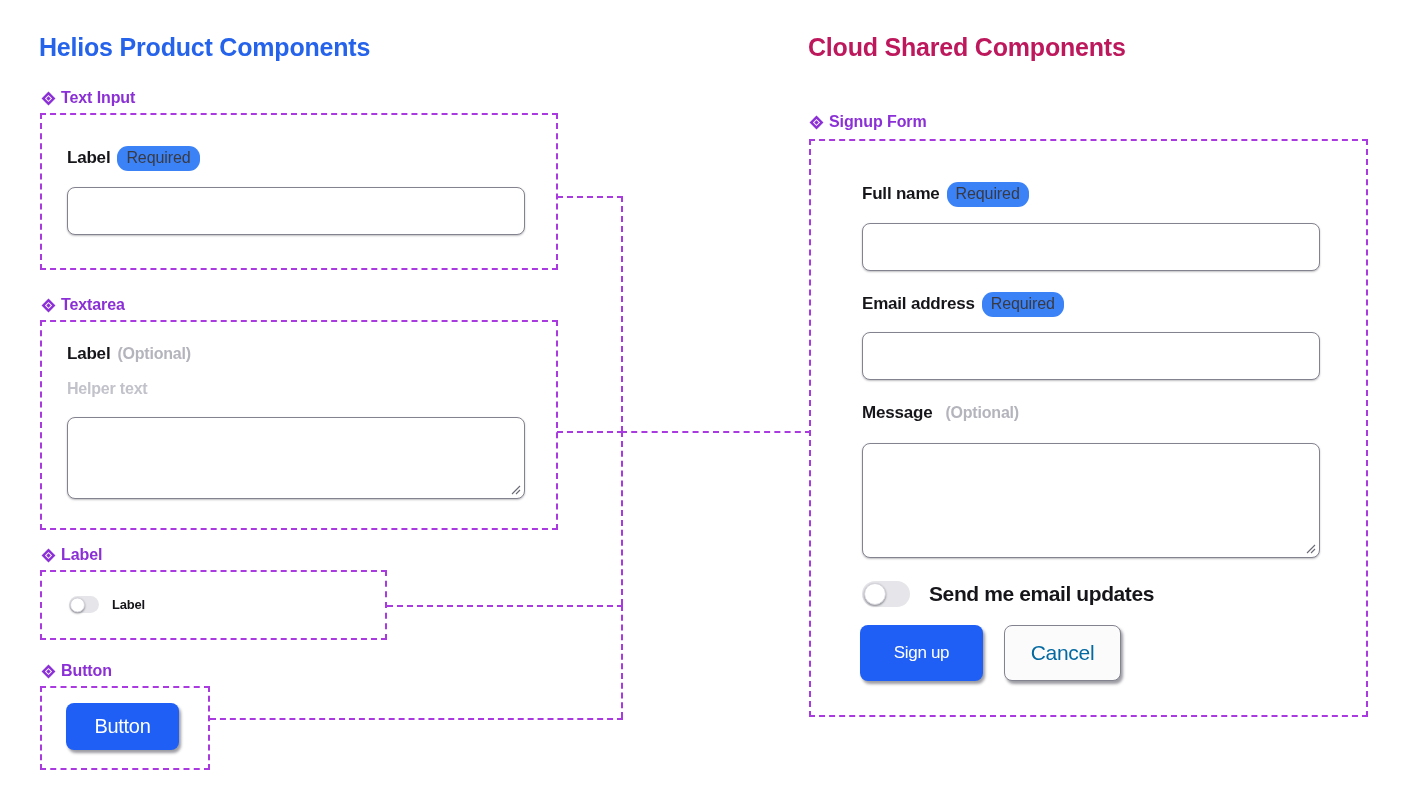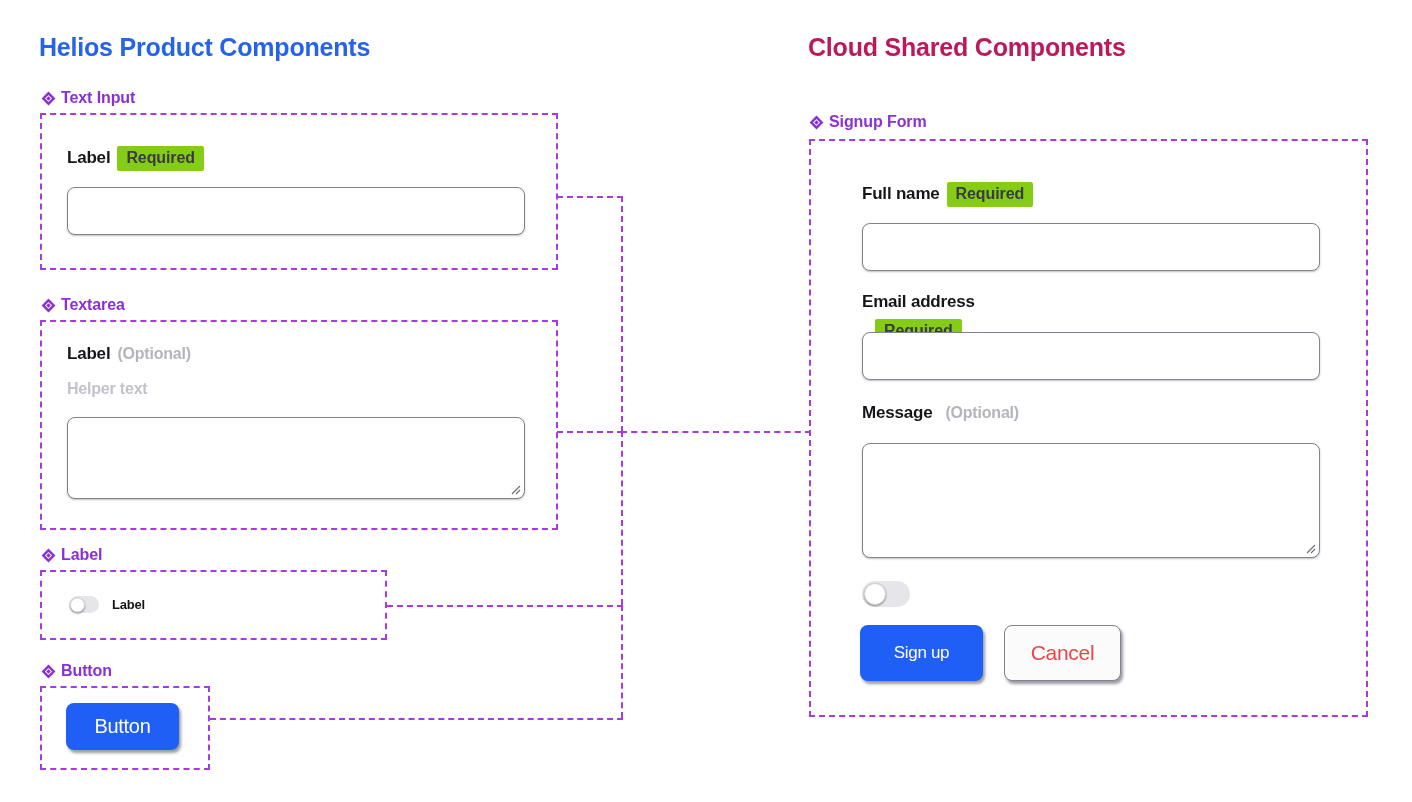--- a/index.html
+++ b/index.html
@@ -76,24 +76,24 @@
     white-space: nowrap;
   }
   .field-label {
     font-size: 17px;
     font-weight: 700;
     color: #16161a;
     letter-spacing: -0.2px;
   }
   .badge-required {
     font-size: 16px;
-    font-weight: 700;
+    font-weight: 400;
     color: #3a3a42;
-    background: #84cc16;
-    border-radius: 2px;
+    background: #3b82f6;
+    border-radius: 11px;
     padding: 3px 9px 4px;
     letter-spacing: -0.1px;
     line-height: 1.1;
   }
   .badge-optional {
     font-size: 16px;
     font-weight: 700;
     color: #b4b4bd;
     letter-spacing: -0.2px;
   }
@@ -163,21 +163,21 @@
     border: none;
     white-space: nowrap;
   }
   .btn-primary {
     background: #1f5ff5;
     color: #ffffff;
     box-shadow: 2px 3px 3px rgba(20,20,35,0.42);
   }
   .btn-secondary {
     background: #fbfbfc;
-    color: #ef4444;
+    color: #0369a1;
     border: 1.5px solid #83838f;
     box-shadow: 2px 3px 3px rgba(20,20,35,0.42);
   }
 </style>
 </head>
 <body>
 
 <div id="stage">
 
   <div class="panel-title" id="title-left">Helios Product Components</div>
@@ -293,21 +293,21 @@
   </div>
 
   <div class="group-box" style="left:809px; top:139px; width:559px; height:578px;"></div>
 
   <div class="field-label-row" style="position:absolute; left:862px; top:182px;">
     <span class="field-label">Full name</span>
     <span class="badge-required">Required</span>
   </div>
   <input class="text-input" type="text" style="position: absolute; left: 862px; top: 223px; width: 458px; height: 48px;" placeholder="">
 
-  <div class="field-label-row" style="position:absolute; left:862px; top:292px;flex-direction:column;">
+  <div class="field-label-row" style="position:absolute; left:862px; top:292px;">
     <span class="field-label">Email address</span>
     <span class="badge-required">Required</span>
   </div>
   <input class="text-input" type="text" style="position: absolute; left: 862px; top: 332px; width: 458px; height: 48px;" placeholder="">
 
   <div class="field-label-row" style="position:absolute; left:862px; top:403px;gap:13px;">
     <span class="field-label">Message</span>
     <span class="badge-optional">(Optional)</span>
   </div>
   <div style="position:absolute; left:862px; top:443px; width:458px; height:115px;">
@@ -316,19 +316,20 @@
       <svg width="11" height="11" viewBox="0 0 11 11">
         <path d="M10 2 L2 10 M10 6 L6 10" stroke="#6b6b77" stroke-width="1.1" fill="none"></path>
       </svg>
     </span>
   </div>
 
   <div class="toggle-row" style="position:absolute; left:862px; top:581px; gap:19px;">
     <span class="toggle-track" style="width:48px; height:26px;">
       <span class="toggle-knob" style="left:2px; width:22px; height:22px;"></span>
     </span>
+    <span class="toggle-label-lg">Send me email updates</span>
   </div>
 
   <button class="btn btn-primary" style="position:absolute; left:860px; top:625px; width:123px; height:56px; font-size:17px; letter-spacing:-0.3px;">Sign up</button>
 
   <button class="btn btn-secondary" style="position:absolute; left:1004px; top:625px; width:117px; height:56px; font-size:21px; letter-spacing:-0.3px;">Cancel</button>
 
 </div>
 
 </body></html>

